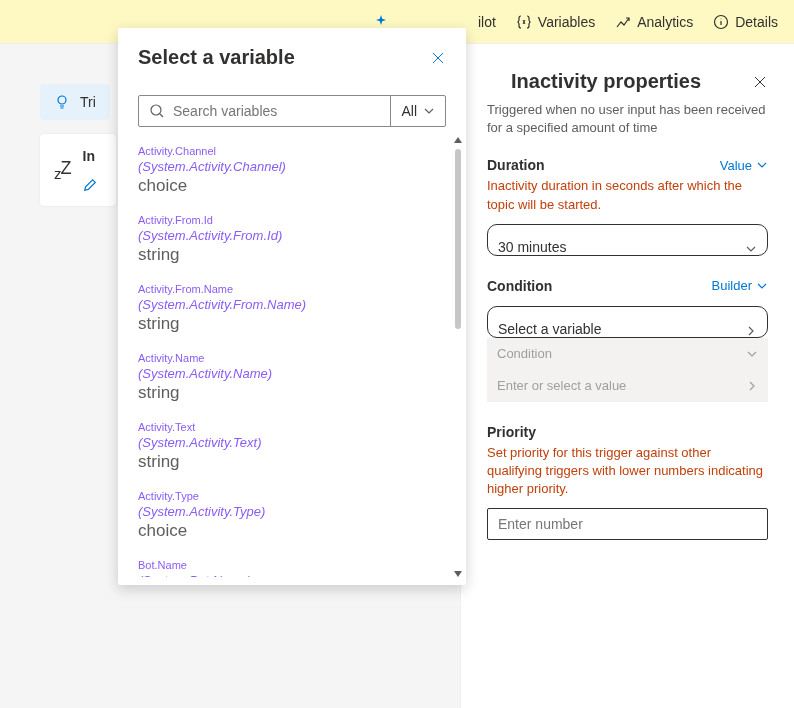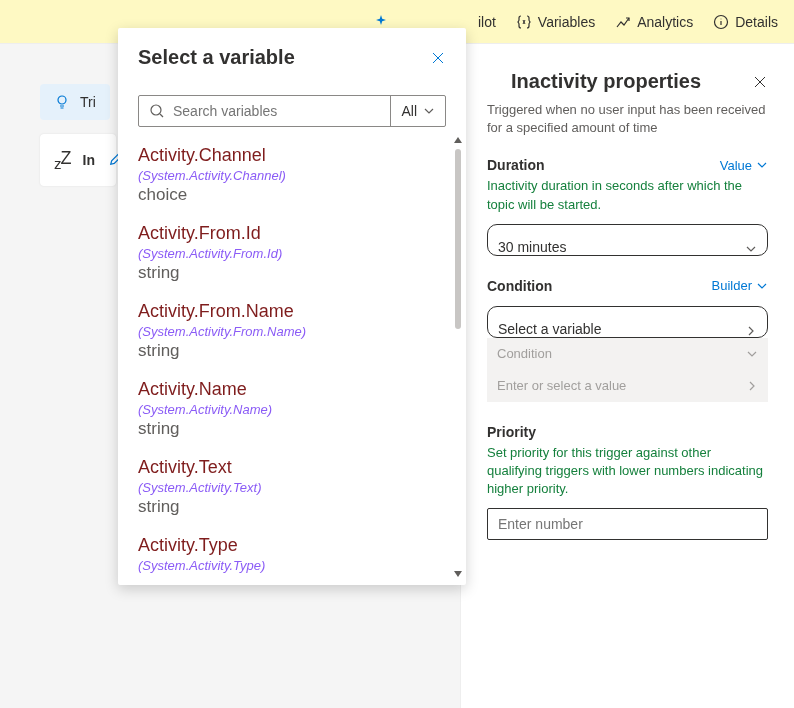--- a/index.html
+++ b/index.html
@@ -156,22 +156,22 @@
       margin-top: 10px;
       max-height: 440px;
       overflow: hidden;
       padding: 0 20px;
     }
     .var-item {
       padding: 8px 0 10px 0;
       cursor: pointer;
     }
     .var-name {
-      font-size: 18px;
-      color: #7f1d1d;
+      font-size: 11px;
+      color: #8b5cf6;
     }
     .var-sys {
       font-size: 13px;
       font-style: italic;
       color: #8b5cf6;
       margin-top: 2px;
     }
     .var-type {
       font-size: 17px;
       color: #605e5c;
@@ -248,21 +248,21 @@
     .section-link {
       color: #0078d4;
       font-size: 13px;
       display: flex;
       align-items: center;
       gap: 4px;
       cursor: pointer;
     }
     .section-desc {
       font-size: 13px;
-      color: #15803d;
+      color: #c2410c;
       line-height: 1.4;
       margin-bottom: 10px;
     }
     .dropdown {
       border: 1px solid #323130;
       border-radius: 10px;
       height: 32px;
       display: flex;
       align-items: flex-end;
       justify-content: space-between;
@@ -335,21 +335,21 @@
 <div class="canvas">
   <div class="trigger-tab">
     <svg width="16" height="16" viewBox="0 0 16 16" fill="none" stroke="#0078d4" stroke-width="1.2">
         <circle cx="8" cy="6" r="4"></circle>
         <path d="M6 12h4M6.5 14h3"></path>
       </svg>
     <span>Tri</span>
   </div>
   <div class="trigger-card">
     <span class="zz-icon"><sub>z</sub>Z</span>
-    <div style="display:flex;flex-direction:row;gap:14px">
+    <div style="display:flex;flex-direction:column;gap:14px">
       <span style="font-weight:600">In</span>
       <svg width="14" height="14" viewBox="0 0 16 16" fill="none" stroke="#0078d4" stroke-width="1.4">
           <path d="M2 14l1-4 8-8 3 3-8 8-4 1z"></path>
         </svg>
     </div>
   </div>
 </div>
 
 <div class="popover">
   <div class="popover-header">

